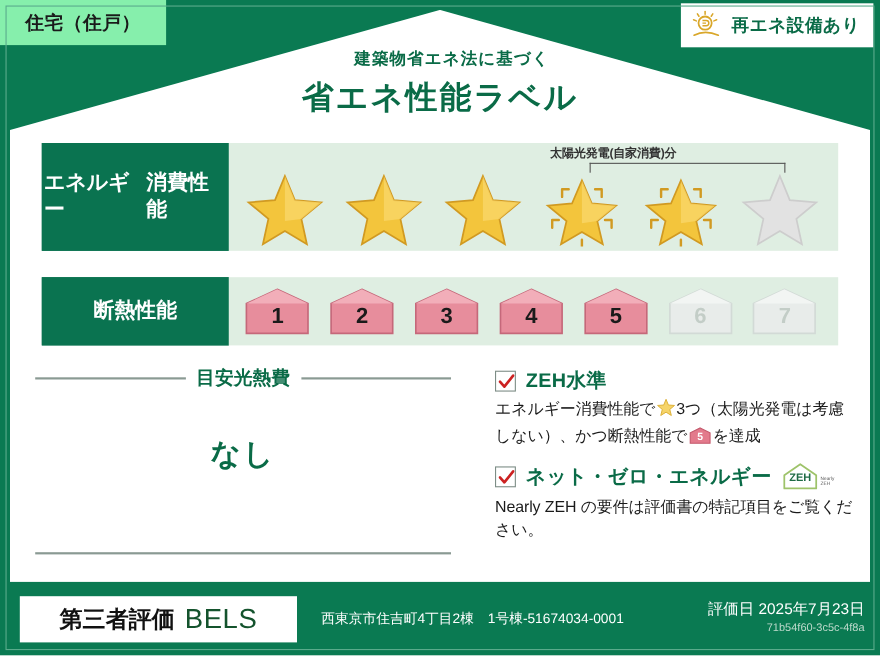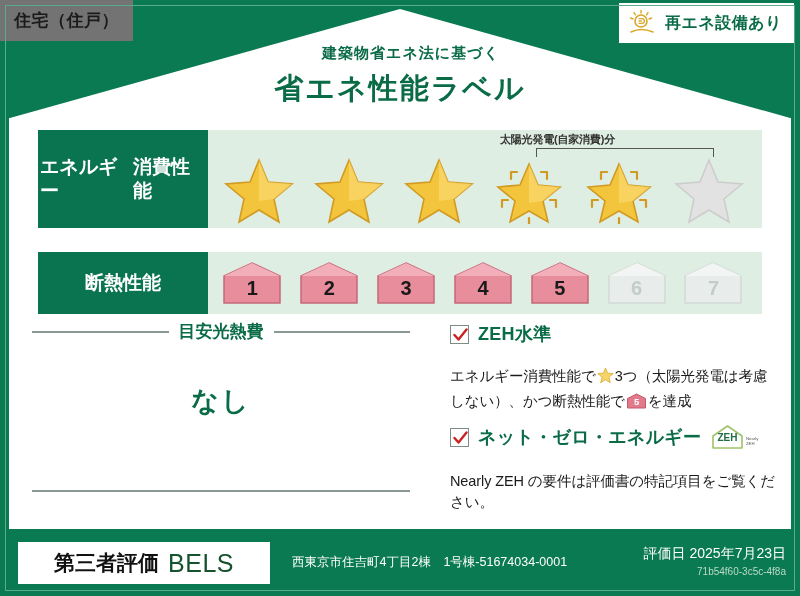--- a/index.html
+++ b/index.html
@@ -33,22 +33,22 @@
     width: 782px; height: 520px;
     background: #ffffff;
     clip-path: polygon(0% 21%, 50% 0%, 100% 21%, 100% 100%, 0% 100%);
     z-index: 2;
   }
 
   
   .cat-tag {
     position: absolute;
     left: 0px; top: 0px;
-    width: 133px; height: 41px;
-    background: #737373;
+    width: 151px; height: 41px;
+    background: #86efac;
     display: flex; align-items: center; justify-content: center;
     z-index: 5;
   }
   .cat-tag span {
     font-size: 17px; font-weight: bold; color: #1a1a1a;
     letter-spacing: 0.5px;
   }
 
   
   .reene-badge {
@@ -159,21 +159,21 @@
     font-size: 20px; font-weight: bold;
     padding-bottom: 5px;
   }
   .house-cell.on  .hnum { color: #1a1a1a; }
   .house-cell.off .hnum { color: #c3cdc7; }
   .house-cell svg { position: absolute; left: 0; top: 0; }
 
   
   .lower {
     position: absolute;
-    left: 14px; top: 318px;
+    left: 14px; top: 330px;
     width: 772px; height: 196px;
     z-index: 4;
     display: flex;
   }
   .lower-left  { flex: 0 0 414px; position: relative; padding: 0 18px; }
   .lower-right { flex: 1 1 auto; position: relative; padding: 4px 8px 0 22px; }
 
   
   .cost-head {
     display: flex; align-items: center; gap: 10px;
@@ -208,21 +208,21 @@
     background: #ffffff;
     position: relative;
   }
   .cbox svg { position: absolute; left: 2px; top: 2px; }
   .claim-title {
     font-size: 18px; font-weight: bold; color: #0a6b47;
     letter-spacing: 0.3px; white-space: nowrap;
   }
   .zeh-logo { flex: 0 0 auto; width: 54px; height: 27px; }
   .claim-body {
-    margin-top: 20px;
+    margin-top: 4px;
     font-size: 14.5px; color: #1a1a1a;
     line-height: 1.5;
     letter-spacing: -0.1px;
   }
   .claim-body .inline-ico {
     display: inline-block;
     vertical-align: -3px;
     margin: 0 1px;
   }
   .claim2 { margin-top: 8px; }

